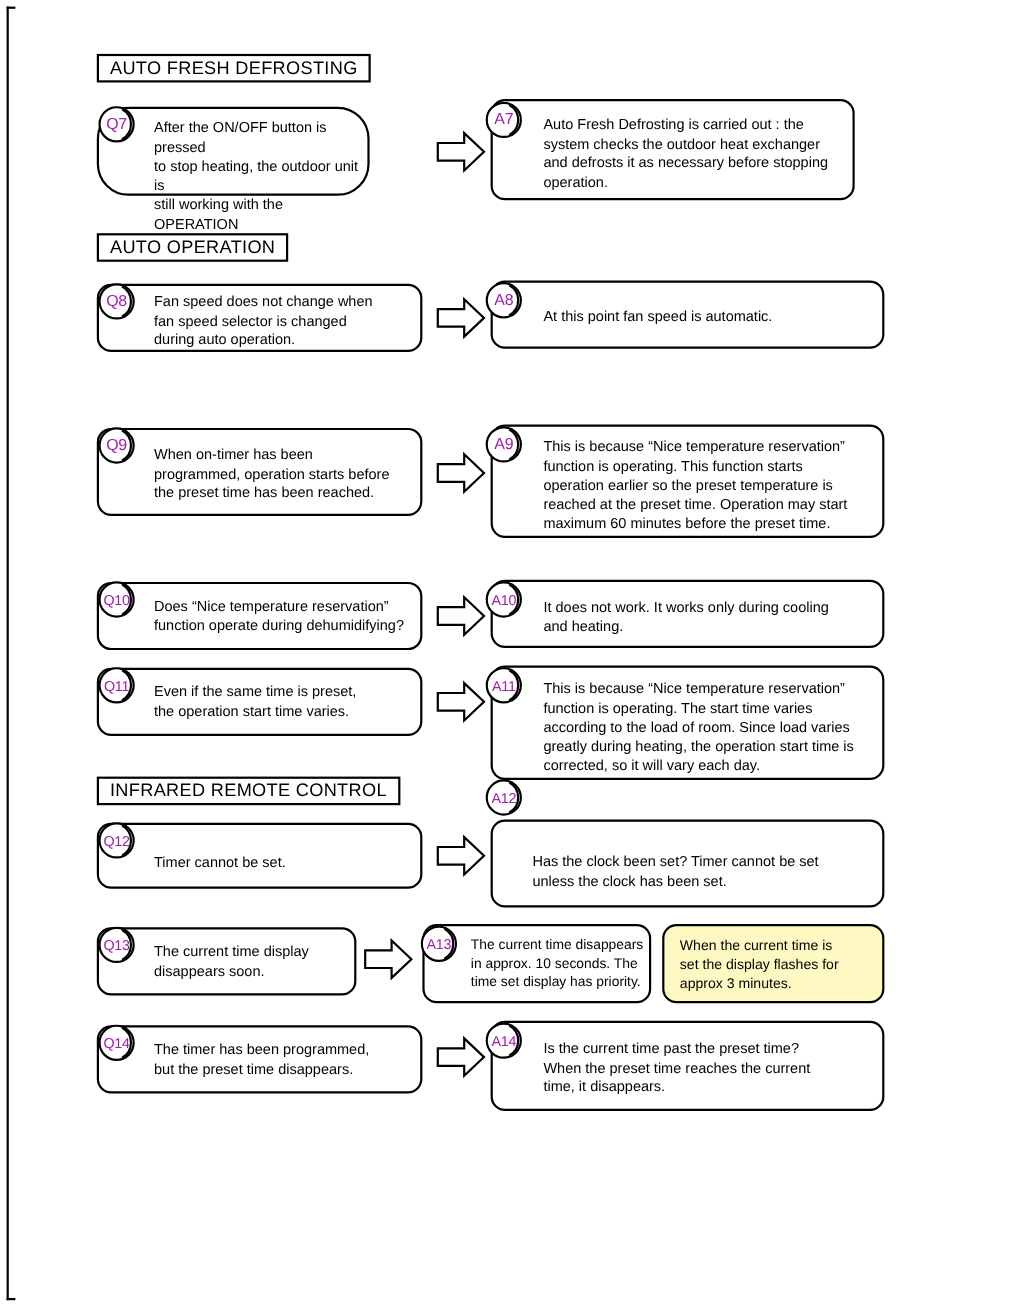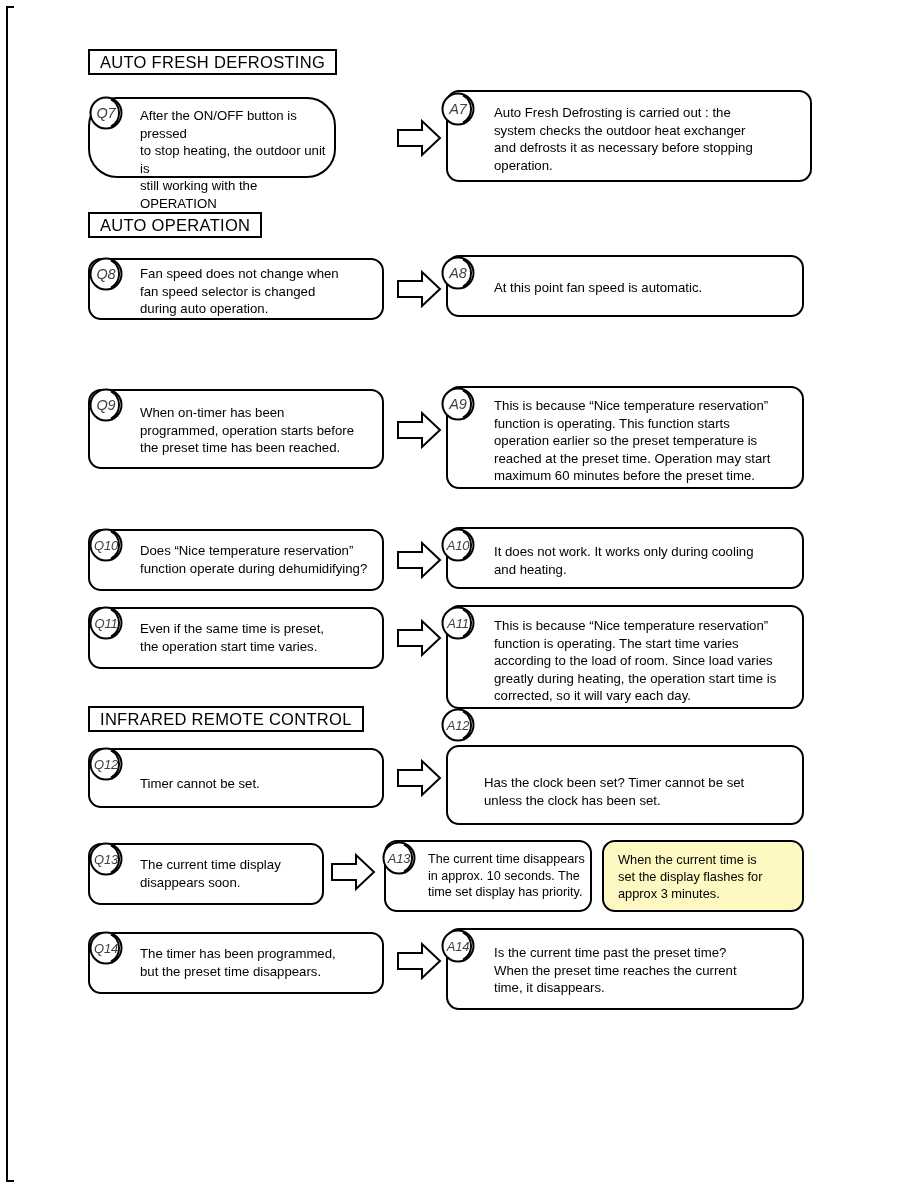--- a/index.html
+++ b/index.html
@@ -107,23 +107,22 @@
     position: absolute;
     left: 0;
     top: 0;
     width: 34px;
     height: 34px;
     display: flex;
     align-items: center;
     justify-content: center;
     font-size: 14.5px;
     letter-spacing: -0.2px;
-    color: #404040;
+    color: #a21caf;
     pointer-events: none;
-    font-style: italic;
   }
   .tag.wide .tag-label { font-size: 13px; }
 
   
   .arrow {
     position: absolute;
     width: 46px;
     height: 40px;
     z-index: 2;
   }
@@ -155,21 +154,21 @@
     </svg>
     <div class="tag-label">Q7</div>
   </div>
 
   <div class="arrow" style="left:396px; top:118px;">
     <svg width="46" height="40" viewBox="0 0 46 40">
       <path d="M 2 12 L 26 12 L 26 3 L 44 20 L 26 37 L 26 28 L 2 28 Z" fill="#fff" stroke="#000" stroke-width="2" stroke-linejoin="miter"></path>
     </svg>
   </div>
 
-  <div class="bubble" style="left:446px; top:90px; width:366px; height:92px;">
+  <div class="bubble" style="left:446px; top:90px; width:331px; height:92px;">
     <div class="bubble-text" style="left:46px; top:12px;">Auto Fresh Defrosting is carried out : the
 system checks the outdoor heat exchanger
 and defrosts it as necessary before stopping
 operation.</div>
   </div>
   <div class="tag" style="left:441px; top:92px;">
     <svg width="38" height="38" viewBox="0 0 38 38">
       <circle cx="17" cy="17" r="15.5" fill="#fff" stroke="#000" stroke-width="2"></circle>
       <path d="M 22 3.4 A 15.5 15.5 0 0 1 22 30.6" fill="none" stroke="#000" stroke-width="2"></path>
     </svg>

